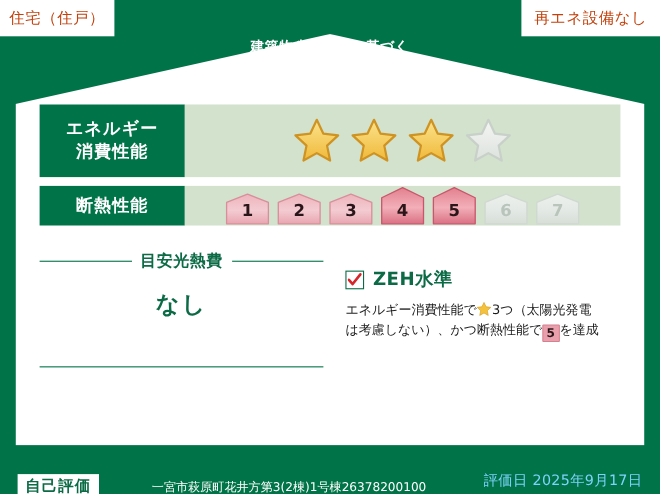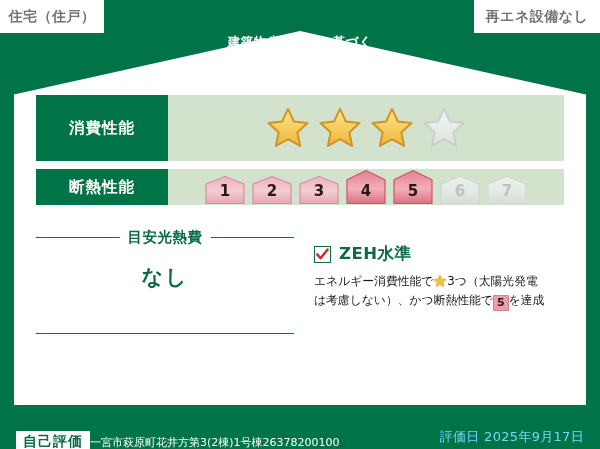--- a/index.html
+++ b/index.html
@@ -14,22 +14,22 @@
   
   #label-root {
     position: absolute; inset: 0;
     background: #007448;
   }
 
   
   .corner-tag {
     position: absolute;
     background: #FFFFFF;
-    color: #737373;
-    font-weight: bold;
+    color: #c2410c;
+    font-weight: normal;
     letter-spacing: .5px;
     display: flex; align-items: center; justify-content: center;
   }
   #tag-left  { left: 0;  top: 0; width: 104px; height: 33px; font-size: 14px; }
   #tag-right { right: 0; top: 0; width: 126px; height: 33px; font-size: 14px; }
 
   
   #heading-wrap {
     position: absolute; left: 0; right: 0; top: 34px;
     text-align: center; color: #FFFFFF;
@@ -148,21 +148,21 @@
   
   #footer { position: absolute; left: 0; right: 0; bottom: 0; height: 27px; }
   #self-eval-badge {
     position: absolute; left: 16px; top: 9px;
     background: #FFFFFF; color: #0C6B46;
     font-weight: bold; font-size: 14px; letter-spacing: 1px;
     padding: 2px 7px;
   }
   #footer-address {
     position: absolute; left: 90px; top: 13px;
-    color: #FFFFFF; font-size: 11px; letter-spacing: 0px;
+    color: #FFFFFF; font-size: 11px; letter-spacing: 0px; padding-left: 48px;
   }
   #footer-date {
     position: absolute; right: 16px; top: 6px;
     color: #7dd3fc; font-size: 13px; text-align: right; letter-spacing: .3px;
   }
   #footer-id {
     position: absolute; right: 16px; top: 25px;
     color: #CFE3D8; font-size: 9.5px; text-align: right;
     font-family: "DejaVu Sans Mono", "Liberation Mono", monospace;
   }
@@ -178,20 +178,21 @@
   <div id="heading-wrap">
     <div id="heading-sub">建築物省エネ法に基づく</div>
     <div id="heading-main">省エネ性能ラベル</div>
   </div>
 
   <div id="panel">
     <div id="panel-inner">
 
       <div class="perf-row" id="row-energy">
         <div class="perf-label">
+          <span>エネルギー</span>
           <span>消費性能</span>
         </div>
         <div class="perf-value">
           <div class="star-row" id="star-row">
               <svg class="star" viewBox="0 0 24 24">
                 <defs>
                   <linearGradient id="sg0" x1="0" y1="0" x2="0" y2="1">
                     <stop offset="0%" stop-color="#FBE38C"></stop>
                     <stop offset="100%" stop-color="#F0B93A"></stop>
                   </linearGradient>

